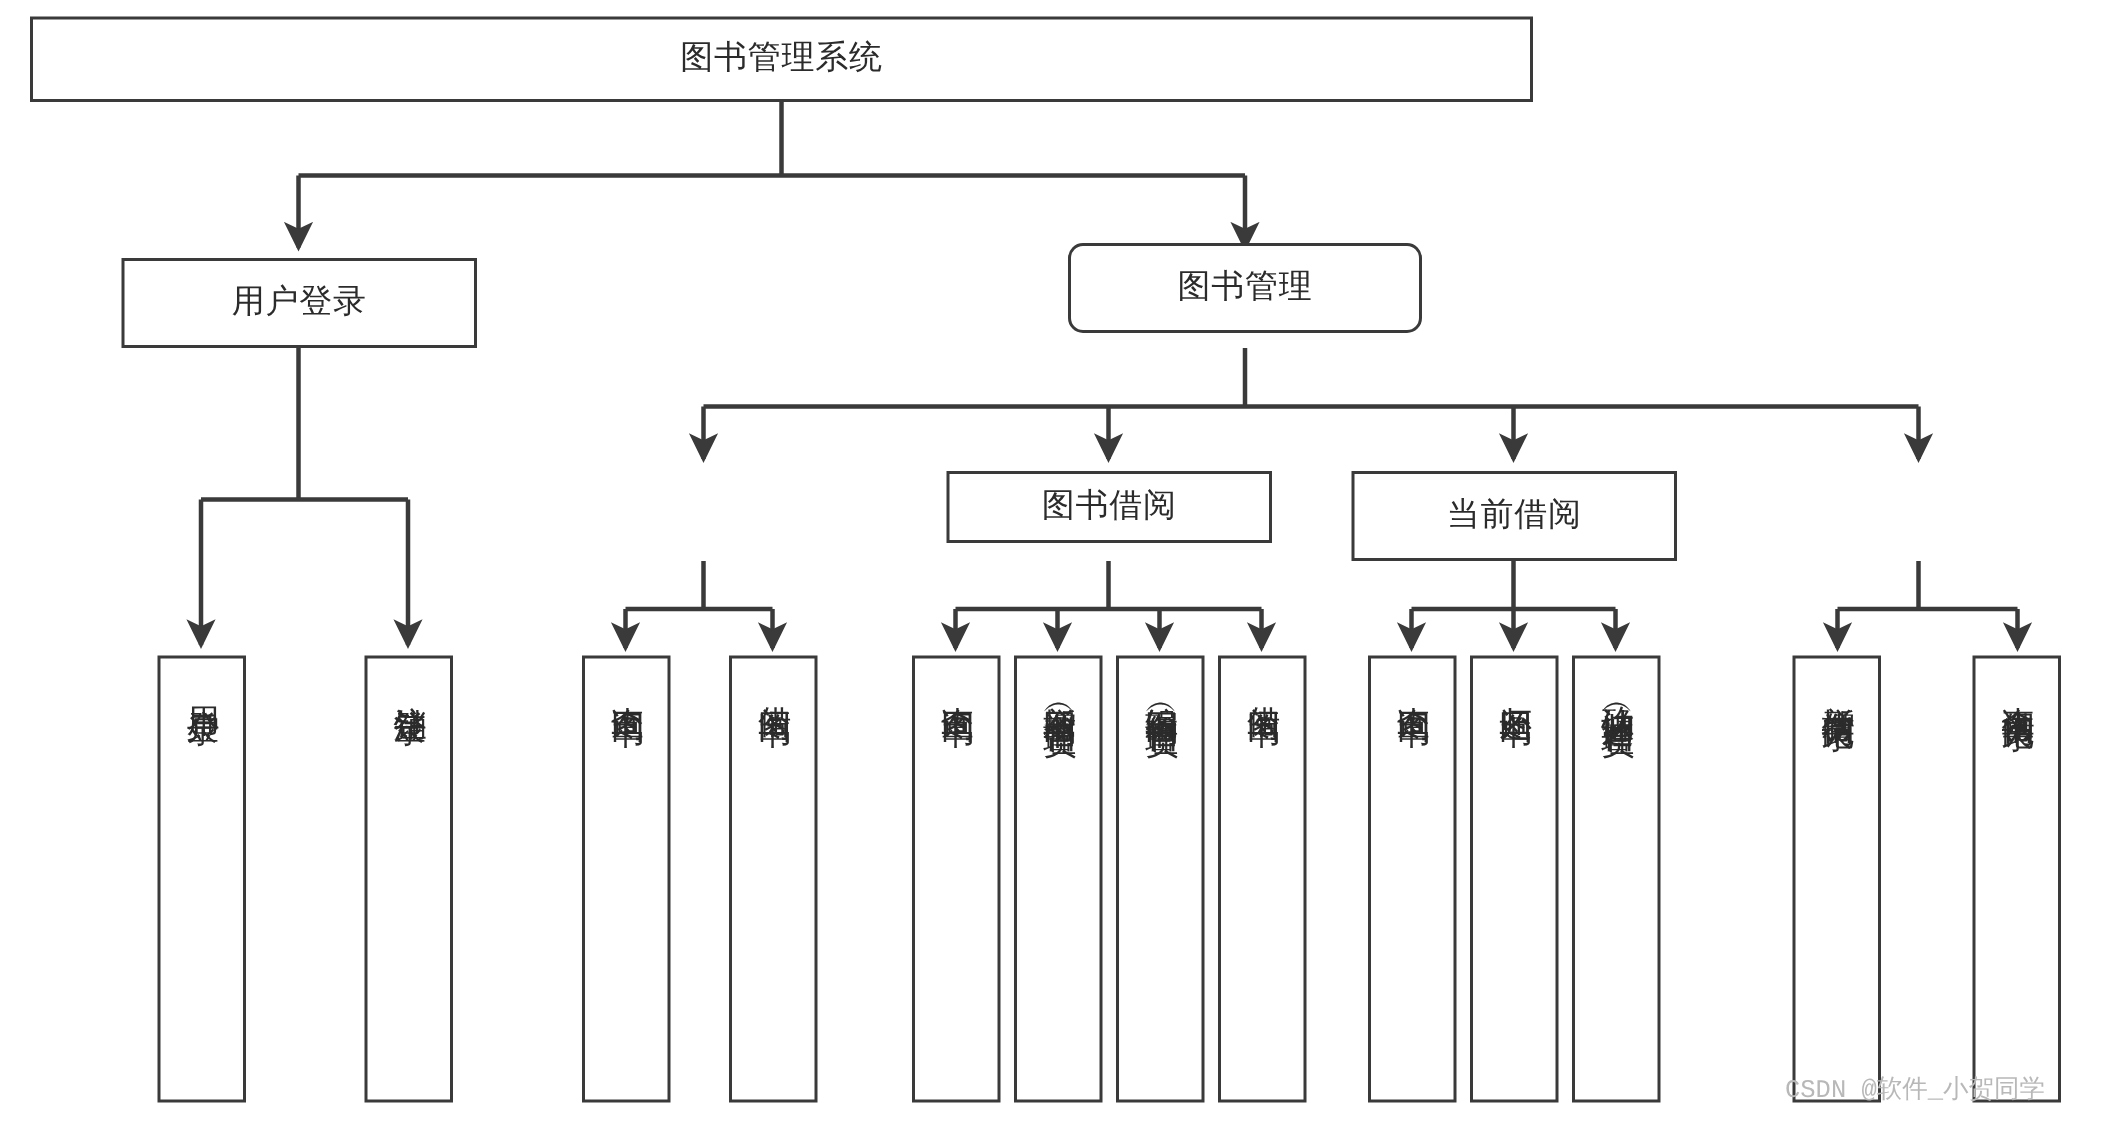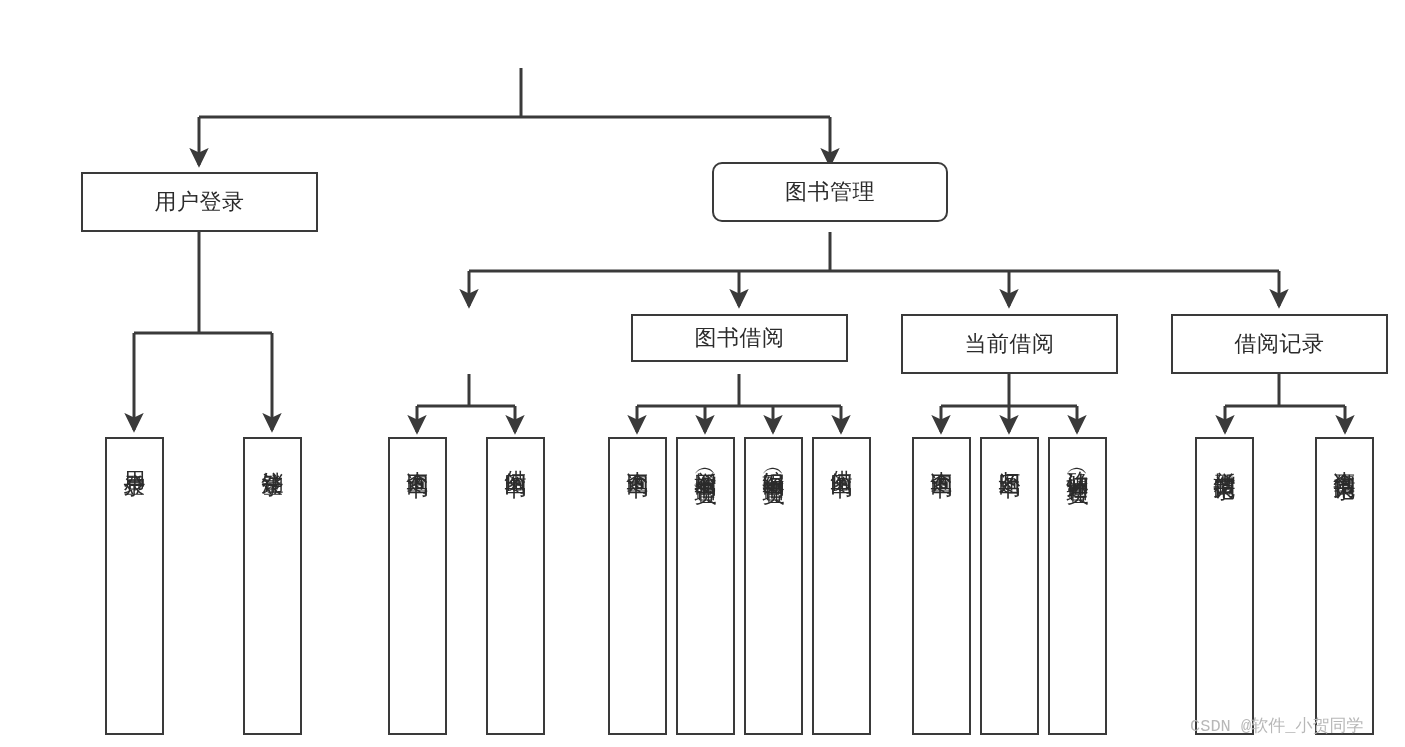--- a/index.html
+++ b/index.html
@@ -126,37 +126,37 @@
       <path d="M 1009 406 L 1009 432" marker-end="url(#arrow)"></path>
       <path d="M 1077 406 L 1077 432" marker-end="url(#arrow)"></path>
 
       <path d="M 1279 374 L 1279 406"></path>
       <path d="M 1225 406 L 1345 406"></path>
       <path d="M 1225 406 L 1225 432" marker-end="url(#arrow)"></path>
       <path d="M 1345 406 L 1345 432" marker-end="url(#arrow)"></path>
     </g>
   </svg>
 
+  <div class="node horiz root" style="left:20px; top:11px; width:1002px; height:57px;">
+    <span class="lbl">图书管理系统</span>
+  </div>
 
   <div class="node horiz" style="left:81px; top:172px; width:237px; height:60px;">
     <span class="lbl">用户登录</span>
   </div>
   <div class="node horiz" style="left:712px; top:162px; width:236px; height:60px;border-radius:10px;">
     <span class="lbl">图书管理</span>
   </div>
 
   <div class="node horiz" style="left:631px; top:314px; width:217px; height:48px;">
     <span class="lbl">图书借阅</span>
   </div>
   <div class="node horiz" style="left:901px; top:314px; width:217px; height:60px;">
     <span class="lbl">当前借阅</span>
   </div>
-  <div class="node horiz" style="left:1171px; top:314px; width:217px; height:60px;">
-    <span class="lbl">借阅记录</span>
-  </div>
 
   <div class="node vert" style="left:105px; top:437px; width:59px; height:298px;">
     <span class="lbl">用户登录</span>
   </div>
   <div class="node vert" style="left:243px; top:437px; width:59px; height:298px;">
     <span class="lbl">注销登录</span>
   </div>
 
   <div class="node vert" style="left:388px; top:437px; width:59px; height:298px;">
     <span class="lbl">查询图书</span>

